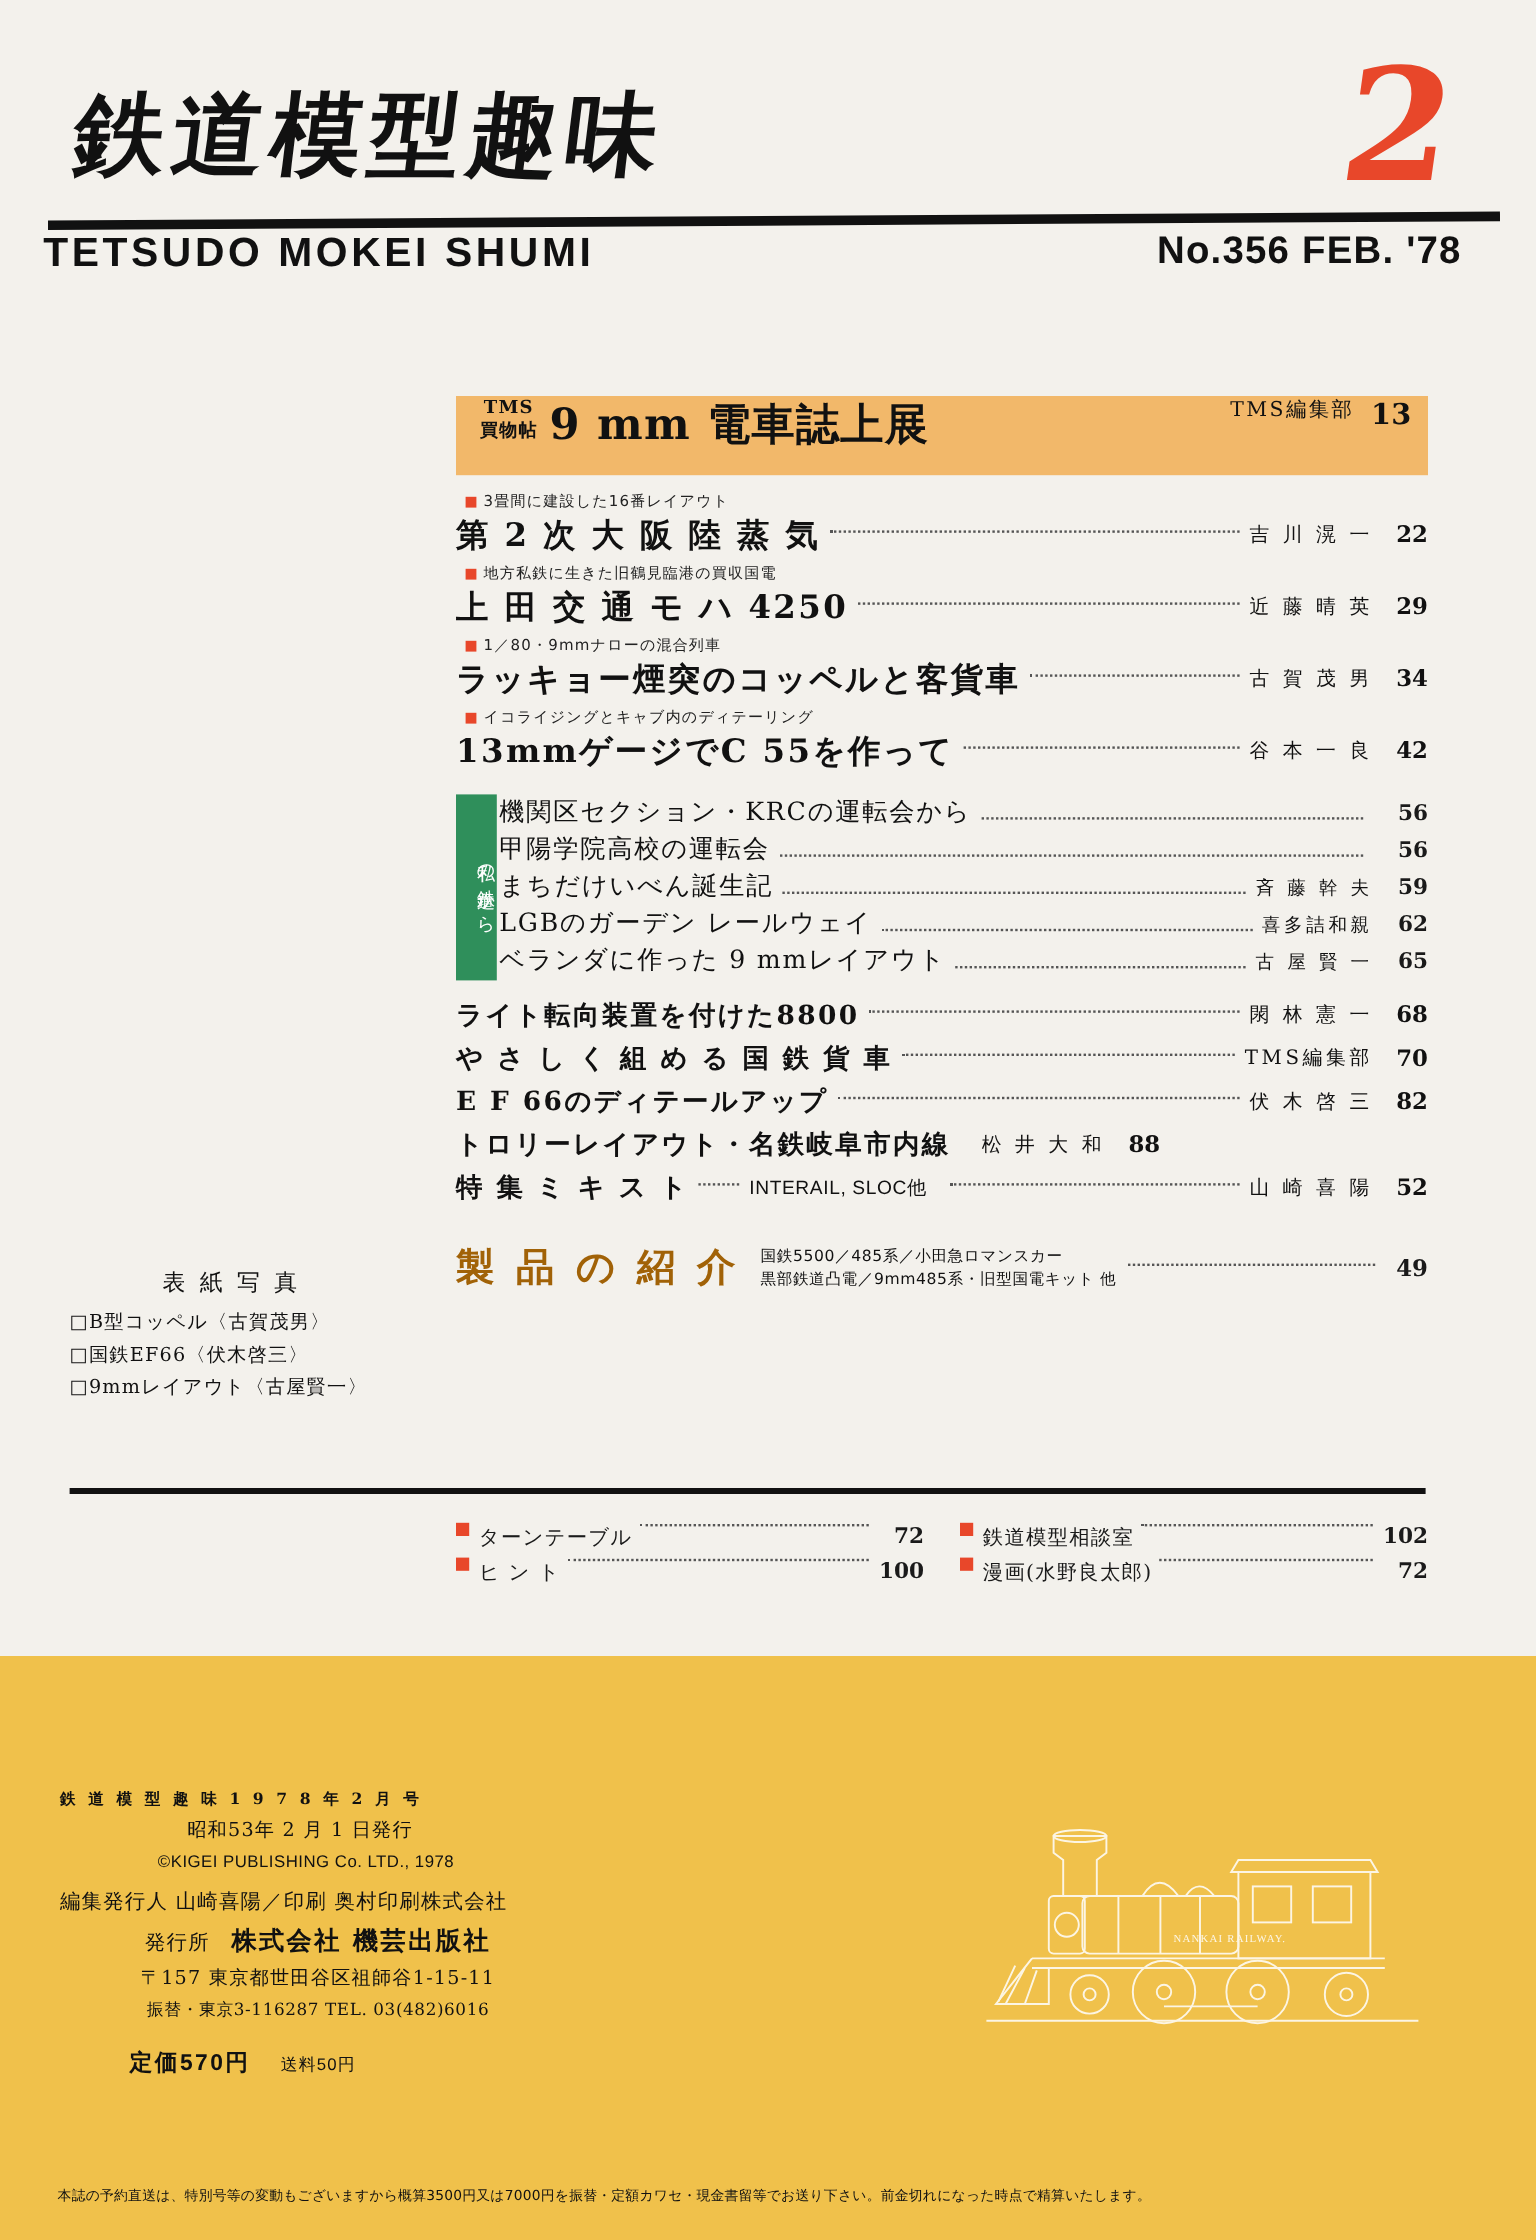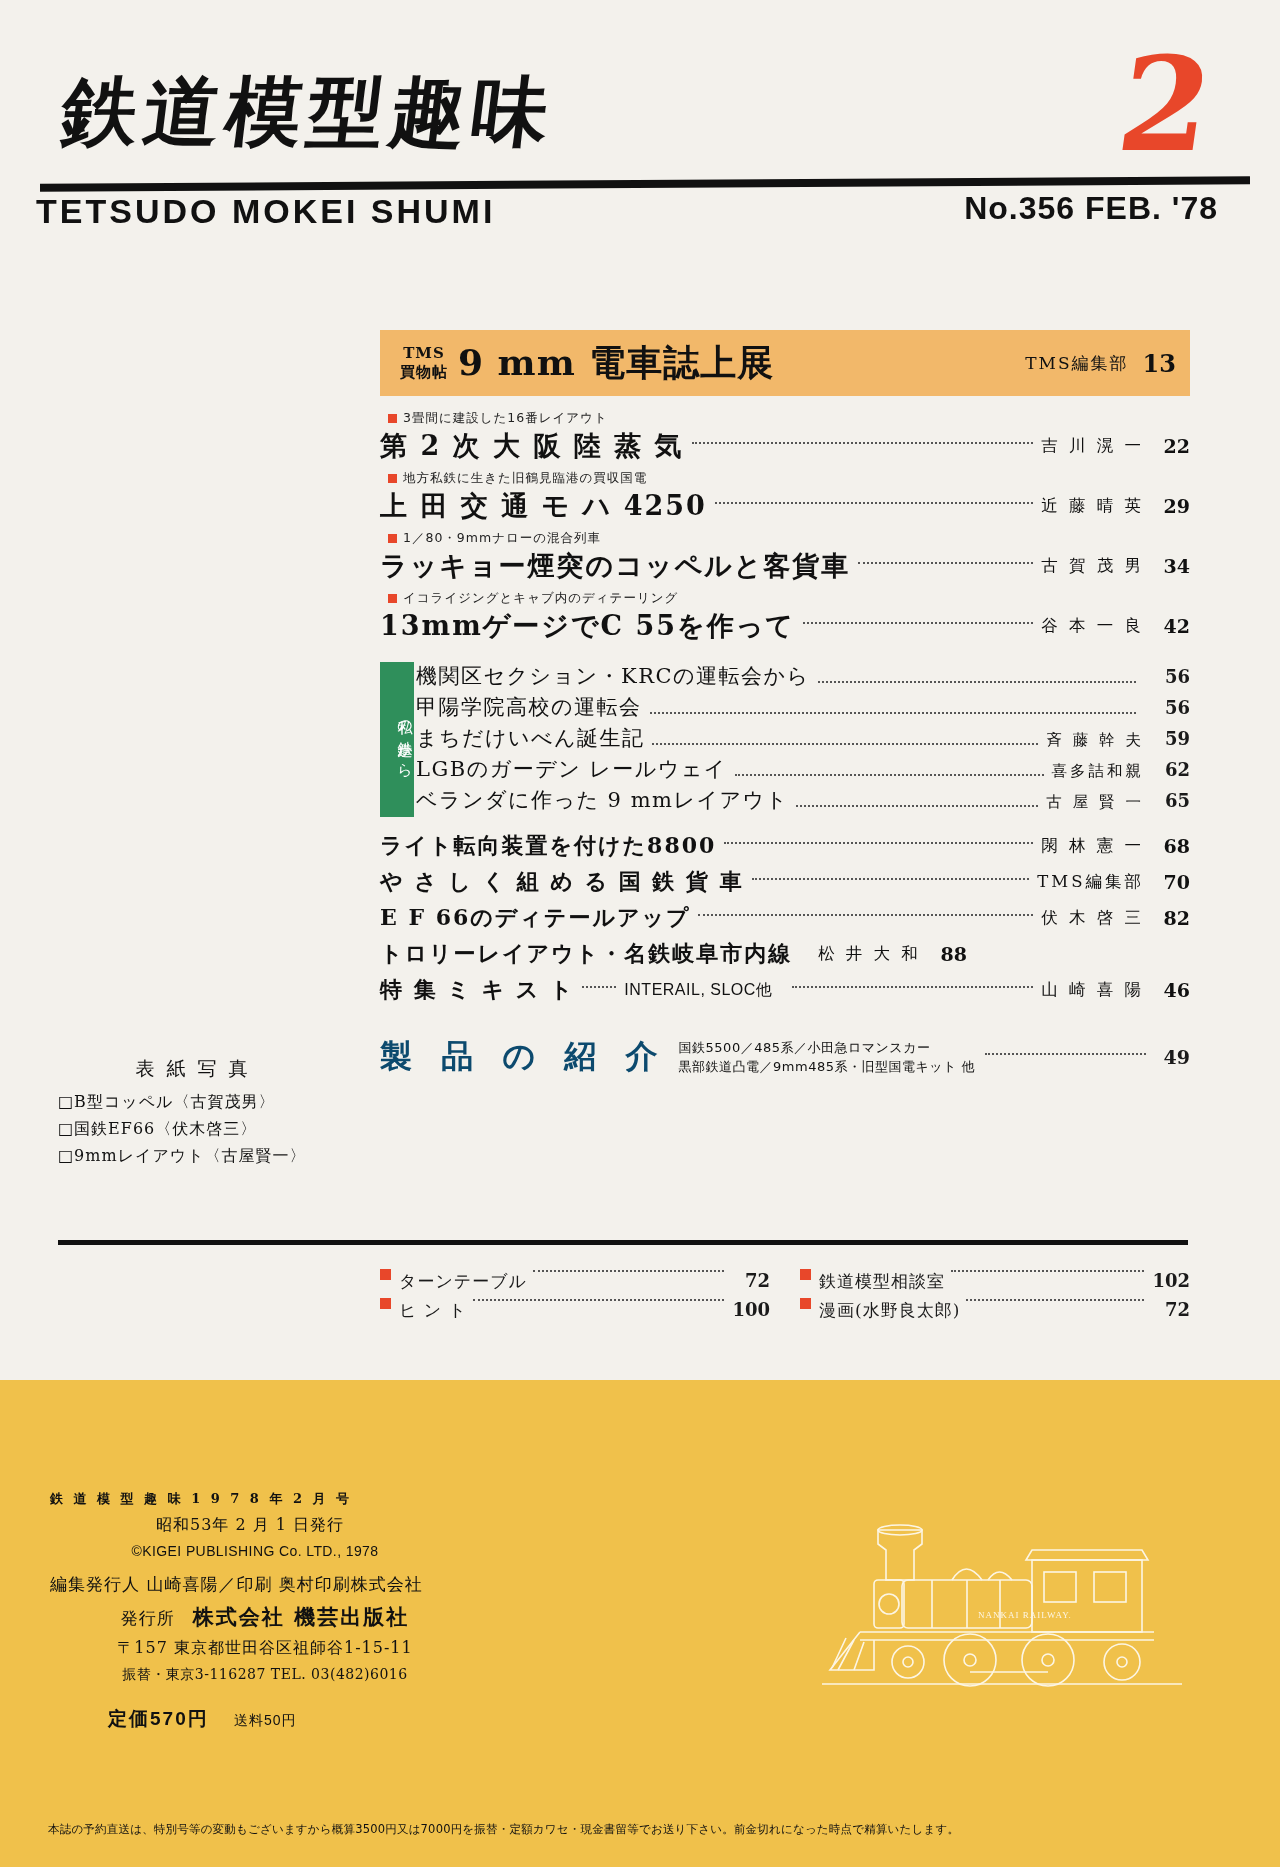--- a/index.html
+++ b/index.html
@@ -86,21 +86,21 @@
     position: absolute;
     left: 380px;
     top: 330px;
     width: 810px;
   }
 
   .feature-banner {
     background: #f2b86a;
     height: 66px;
     display: flex;
-    align-items: center;
+    align-items: flex-start;
     padding: 0 14px 0 20px;
     box-sizing: border-box;
   }
   .fb-tms {
     font-family: "DejaVu Serif", serif;
     font-size: 15px;
     line-height: 1.25;
     font-weight: bold;
     color: #111;
     letter-spacing: 1px;
@@ -248,25 +248,25 @@
     flex: 0 0 34px;
   }
 
   
   .product {
     display: flex;
     align-items: center;
     margin-top: 30px;
   }
   .prod-title {
-    font-family: Liberation Mono, monospace;
+    font-family: Liberation Serif, serif;
     font-size: 32px;
     font-weight: bold;
     letter-spacing: 5px;
-    color: #0c4a6e;
+    color: #a16207;
     white-space: nowrap;
   }
   .prod-lines {
     font-family: "DejaVu Sans", sans-serif;
     font-size: 13px;
     line-height: 1.5;
     color: #111;
     margin-left: 16px;
     letter-spacing: 0.5px;
     white-space: nowrap;
@@ -592,21 +592,21 @@
           <span class="epage">88</span>
         </div>
       </div>
       <div class="entry">
         <div class="erow">
           <span class="etitle small">特 集 ミ キ ス ト</span>
           <span class="dots" style="flex:0 0 34px;"></span>
           <span class="eauthor" style="letter-spacing:0.5px;font-family:'Liberation Sans',sans-serif;font-size:16px;">INTERAIL, SLOC他</span>
           <span class="dots" style="flex:1 1 auto;"></span>
           <span class="eauthor">山 崎 喜 陽</span>
-          <span class="epage">46</span>
+          <span class="epage">52</span>
         </div>
       </div>
     </div>
 
     <div class="product">
       <div class="prod-title">製 品 の 紹 介</div>
       <div class="prod-lines">
         <div>国鉄5500／485系／小田急ロマンスカー</div>
         <div>黒部鉄道凸電／9mm485系・旧型国電キット  他</div>
       </div>

